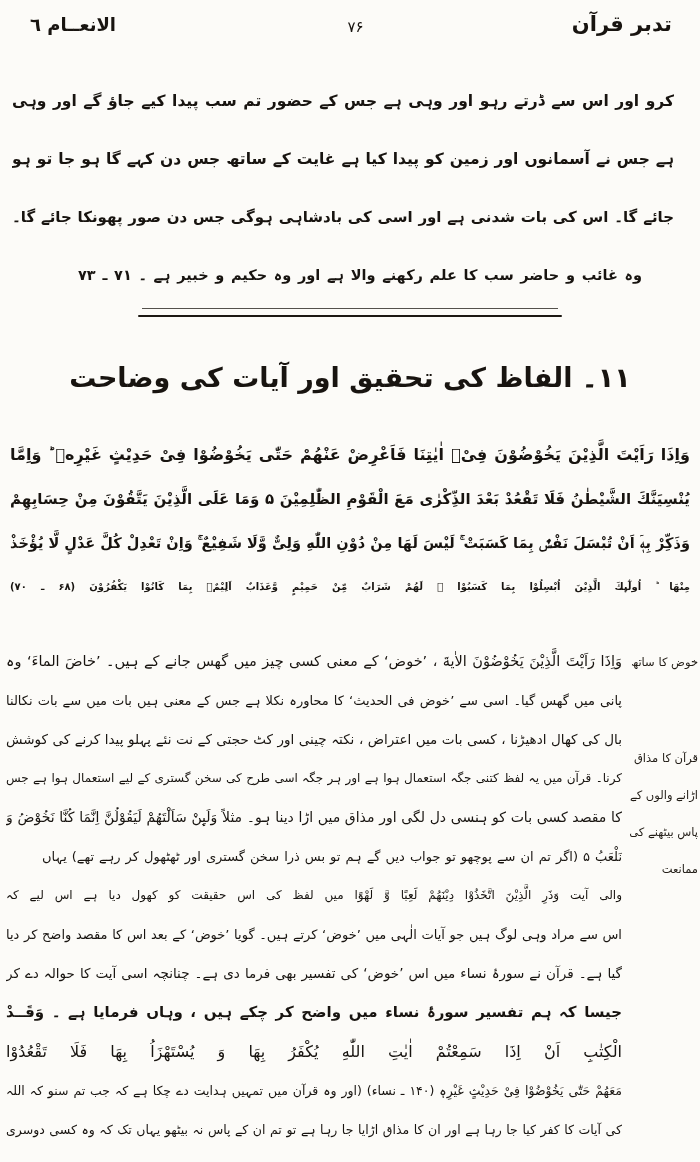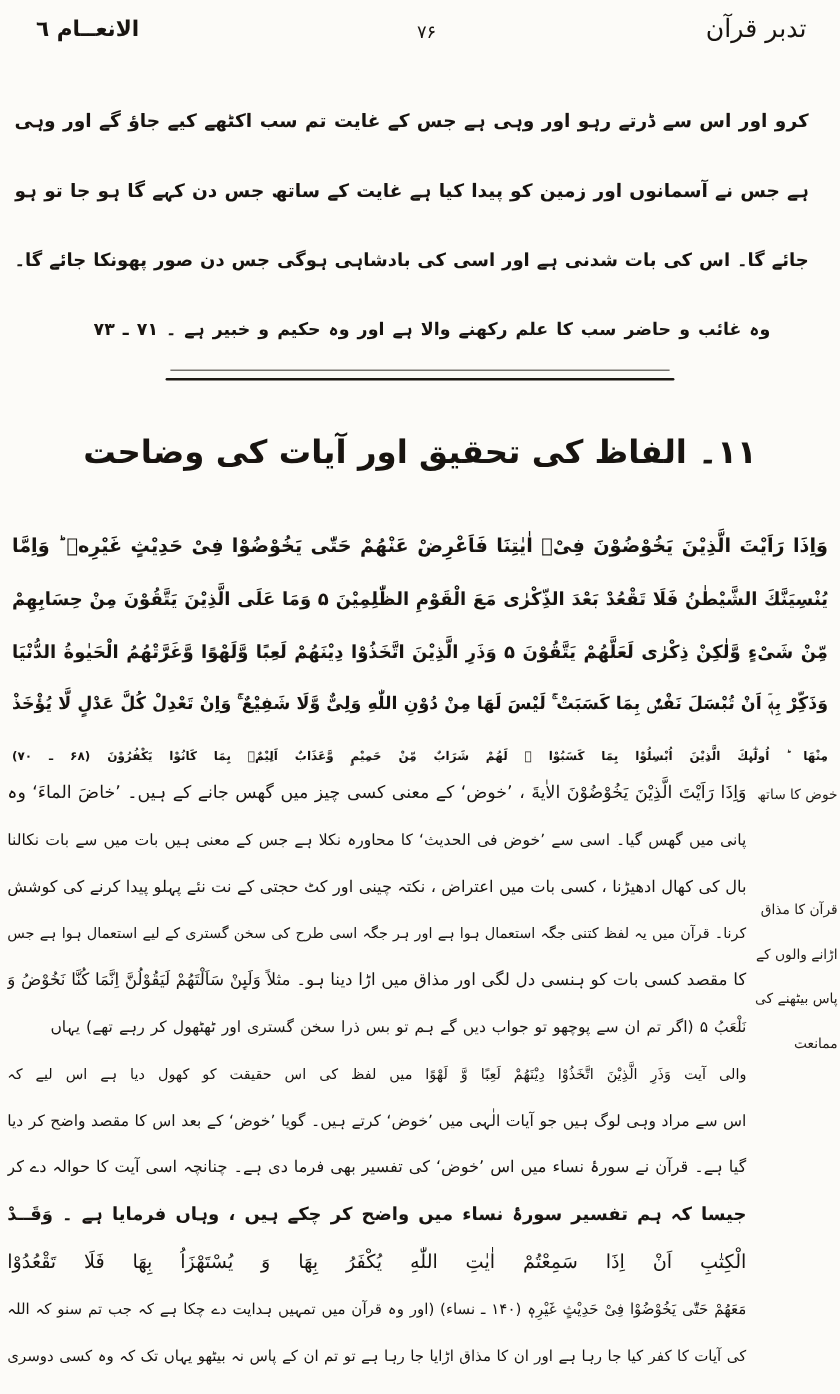--- a/index.html
+++ b/index.html
@@ -8,21 +8,21 @@
     width:700px;height:1162px;
     margin:0 auto;
     background:#fcfbf8;
     color:#181410;
     overflow:hidden;
     direction:rtl;
     font-family:"DejaVu Sans",sans-serif;
   }
   
   .hdr{position:absolute;top:10px;right:0;left:0;height:38px;}
-  .hdr-title{position:absolute;right:28px;top:2px;font-size:21px;font-weight:normal;}
+  .hdr-title{position:absolute;right:28px;top:2px;font-size:21px;font-weight:bold;}
   .hdr-page{position:absolute;left:330px;right:319px;top:8px;text-align:center;font-size:15px;}
   .hdr-surah{position:absolute;left:30px;top:4px;font-size:18px;font-weight:bold;}
   
   .intro{position:absolute;top:72px;right:26px;left:12px;}
   .i-line{
     height:58px;line-height:58px;overflow:hidden;
     font-size:21px;font-weight:bold;
     text-align:justify;text-align-last:justify;
   }
   .i-line.last{margin-right:32px;margin-left:66px;}
@@ -61,35 +61,34 @@
 
 <div class="page">
 
   <div class="hdr">
     <span class="hdr-title">تدبر قرآن</span>
     <span class="hdr-page">۷۶</span>
     <span class="hdr-surah">الانعــام ٦</span>
   </div>
 
   <div class="intro">
-    <div class="i-line fit" style="font-size: 15.5px;">کرو اور اس سے ڈرتے رہو اور وہی ہے جس کے غایت تم سب اکٹھے کیے جاؤ گے اور وہی</div>
+    <div class="i-line fit" style="font-size: 15.5px;">کرو اور اس سے ڈرتے رہو اور وہی ہے جس کے حضور تم سب پیدا کیے جاؤ گے اور وہی</div>
     <div class="i-line fit" style="font-size: 15.5px;">ہے جس نے آسمانوں اور زمین کو پیدا کیا ہے غایت کے ساتھ جس دن کہے گا ہو جا تو ہو</div>
     <div class="i-line fit" style="font-size: 15px;">جائے گا۔ اس کی بات شدنی ہے اور اسی کی بادشاہی ہوگی جس دن صور پھونکا جائے گا۔</div>
     <div class="i-line last fit" style="font-size: 14.5px;"><span>وہ غائب و حاضر سب کا علم رکھنے والا ہے اور وہ حکیم و خبیر ہے ۔</span> <span>۷۱ ـ ۷۳</span></div>
   </div>
 
   <div class="rule rule-top"></div>
   <div class="rule rule-bottom"></div>
 
   <div class="heading fit">۱۱۔ الفاظ کی تحقیق اور آیات کی وضاحت</div>
 
   <div class="quran">
     <div class="q-line fit" style="font-size: 16px;">وَاِذَا رَاَیْتَ الَّذِیْنَ یَخُوْضُوْنَ فِیْۤ اٰیٰتِنَا فَاَعْرِضْ عَنْهُمْ حَتّٰی یَخُوْضُوْا فِیْ حَدِیْثٍ غَیْرِهٖ ؕ وَاِمَّا</div>
     <div class="q-line fit" style="font-size: 15px;">یُنْسِیَنَّكَ الشَّیْطٰنُ فَلَا تَقْعُدْ بَعْدَ الذِّكْرٰی مَعَ الْقَوْمِ الظّٰلِمِیْنَ ۵ وَمَا عَلَی الَّذِیْنَ یَتَّقُوْنَ مِنْ حِسَابِهِمْ</div>
-    <div class="q-line fit" style="font-size: 15px;">مِّنْ شَیْءٍ وَّلٰكِنْ ذِكْرٰی لَعَلَّهُمْ یَتَّقُوْنَ ۵ وَذَرِ الَّذِیْنَ اتَّخَذُوْا دِیْنَهُمْ لَعِبًا وَّلَهْوًا وَّغَرَّتْهُمُ الْحَیٰوةُ الدُّنْیَا</div>
     <div class="q-line fit" style="font-size: 14.5px;">وَذَكِّرْ بِهٖۤ اَنْ تُبْسَلَ نَفْسٌۢ بِمَا كَسَبَتْ ۚ لَیْسَ لَهَا مِنْ دُوْنِ اللّٰهِ وَلِیٌّ وَّلَا شَفِیْعٌ ۚ وَاِنْ تَعْدِلْ كُلَّ عَدْلٍ لَّا یُؤْخَذْ</div>
     <div class="q-line fit" style="font-size: 10px;"><span>مِنْهَا ؕ اُولٰٓىِٕكَ الَّذِیْنَ اُبْسِلُوْا بِمَا كَسَبُوْا ۚ لَهُمْ شَرَابٌ مِّنْ حَمِیْمٍ وَّعَذَابٌ اَلِیْمٌۢ بِمَا كَانُوْا یَكْفُرُوْنَ</span> <span class="q-ref">(۶۸ ـ ۷۰)</span></div>
   </div>
 
   <div class="commentary">
     <div class="c-line fit" style="font-size: 14.5px;">وَاِذَا رَاَیْتَ الَّذِیْنَ یَخُوْضُوْنَ الاٰیةَ ، ’خوض‘ کے معنی کسی چیز میں گھس جانے کے ہیں۔ ’خاضَ الماءَ‘ وہ</div>
     <div class="c-line fit" style="font-size: 13px;">پانی میں گھس گیا۔ اسی سے ’خوض فی الحدیث‘ کا محاورہ نکلا ہے جس کے معنی ہیں بات میں سے بات نکالنا</div>
     <div class="c-line fit" style="font-size: 13.5px;">بال کی کھال ادھیڑنا ، کسی بات میں اعتراض ، نکتہ چینی اور کٹ حجتی کے نت نئے پہلو پیدا کرنے کی کوشش</div>
     <div class="c-line fit" style="font-size: 12px;">کرنا۔ قرآن میں یہ لفظ کتنی جگہ استعمال ہوا ہے اور ہر جگہ اسی طرح کی سخن گستری کے لیے استعمال ہوا ہے جس</div>
     <div class="c-line fit" style="font-size: 14px;">کا مقصد کسی بات کو ہنسی دل لگی اور مذاق میں اڑا دینا ہو۔ مثلاً وَلَىِٕنْ سَاَلْتَهُمْ لَیَقُوْلُنَّ اِنَّمَا كُنَّا نَخُوْضُ وَ</div>

